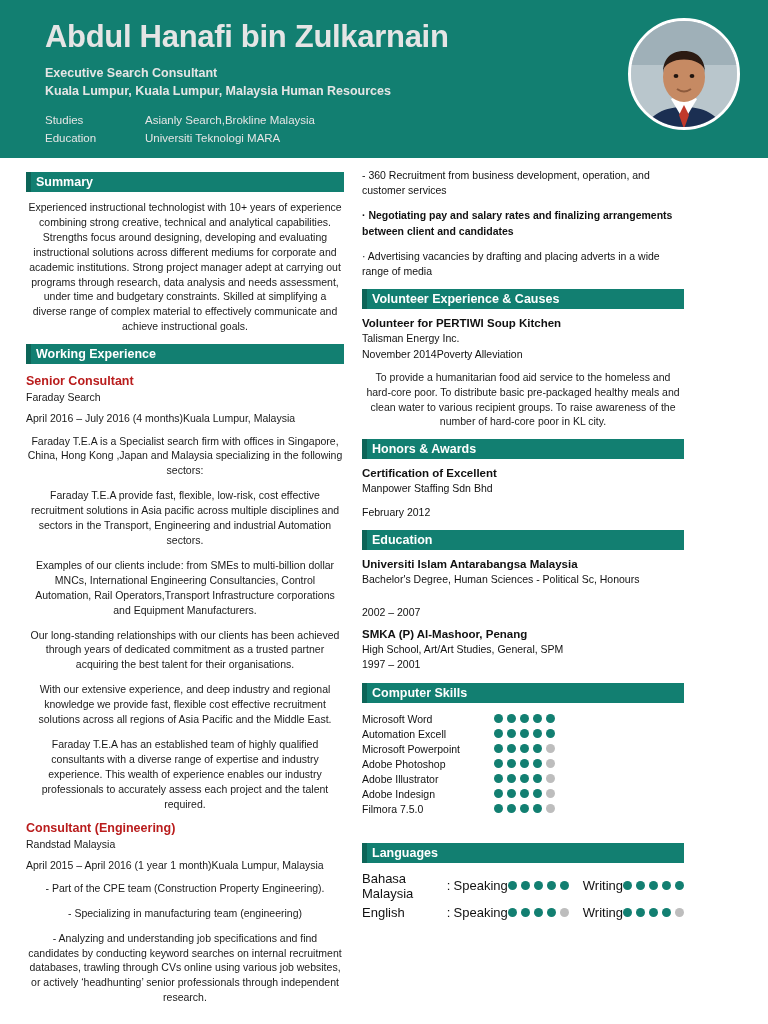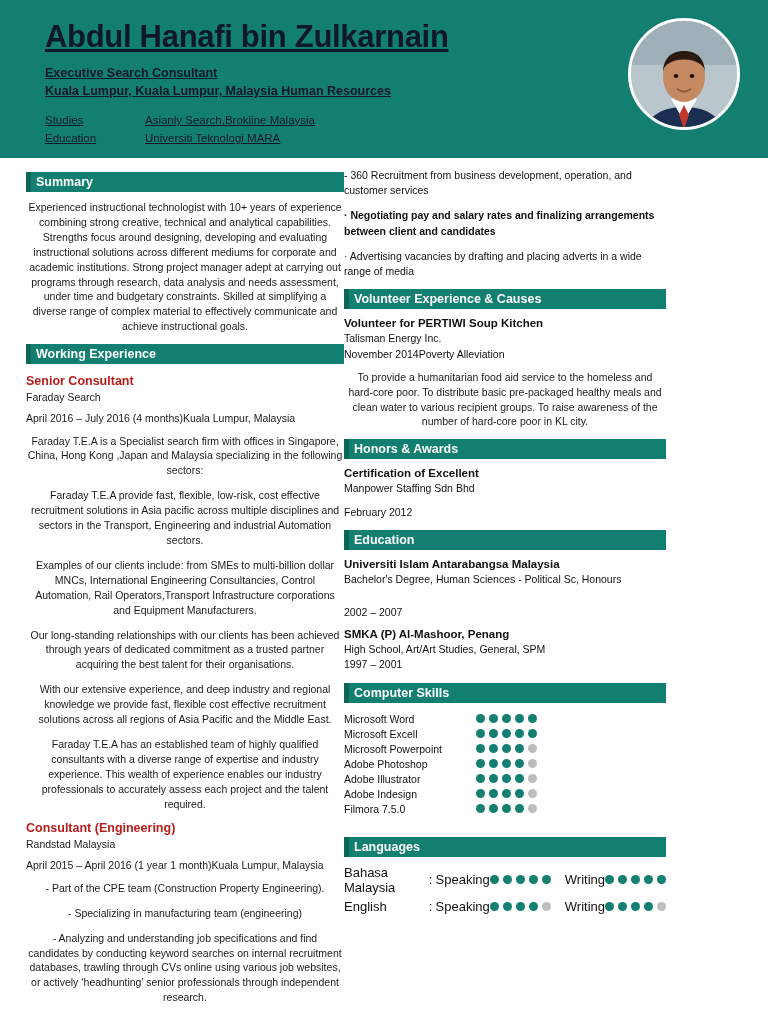--- a/index.html
+++ b/index.html
@@ -16,25 +16,24 @@
   }
   .page {
     width: 768px; height: 1024px;
     position: relative;
     background: #ffffff;
   }
 
   
   .header {
     background: #127f71;
-    color: #0f172a;
+    color: #e5e5e5;
     padding: 16px 30px 14px 45px;
     height: 158px;
     position: relative;
-    text-decoration: underline;
   }
   .name {
     font-size: 31px;
     font-weight: bold;
     letter-spacing: -0.3px;
     line-height: 1.1;
     margin: 4px 0 10px 0;
   }
   .role {
     font-size: 12.5px;
@@ -63,20 +62,21 @@
     border: 3px solid #ffffff;
     overflow: hidden;
     background: #cfd8dc;
   }
   .avatar svg { display: block; }
 
   
   .body {
     display: flex;
     padding: 10px 26px 0 26px;
+    gap: 18px;
   }
   .col-left { width: 318px; }
   .col-right { width: 322px; }
 
   .bar {
     background: #127f71;
     color: #ffffff;
     font-size: 12.5px;
     font-weight: bold;
     padding: 3px 0 3px 10px;
@@ -269,21 +269,21 @@
             <div class="skill-name">Microsoft Word</div>
             <div class="dots">
               <span class="dot on"></span>
               <span class="dot on"></span>
               <span class="dot on"></span>
               <span class="dot on"></span>
               <span class="dot on"></span>
             </div>
           </div>
           <div class="skill-row">
-            <div class="skill-name">Microsoft Excell</div>
+            <div class="skill-name">Automation Excell</div>
             <div class="dots">
               <span class="dot on"></span>
               <span class="dot on"></span>
               <span class="dot on"></span>
               <span class="dot on"></span>
               <span class="dot on"></span>
             </div>
           </div>
           <div class="skill-row">
             <div class="skill-name">Microsoft Powerpoint</div>
@@ -330,21 +330,21 @@
             <div class="dots">
               <span class="dot on"></span>
               <span class="dot on"></span>
               <span class="dot on"></span>
               <span class="dot on"></span>
               <span class="dot"></span>
             </div>
           </div>
         </div>
 
-      <div class="bar" style="margin-top:22px">Languages</div>
+      <div class="bar" style="margin-top:28px">Languages</div>
       <div id="languages-list">
           <div class="lang-row">
             <div class="lang-name">Bahasa Malaysia</div>
             <div class="lang-sep">:</div>
             <div class="lang-lbl">Speaking</div>
             <div class="dots lang-dots">
               <span class="dot on"></span>
               <span class="dot on"></span>
               <span class="dot on"></span>
               <span class="dot on"></span>

